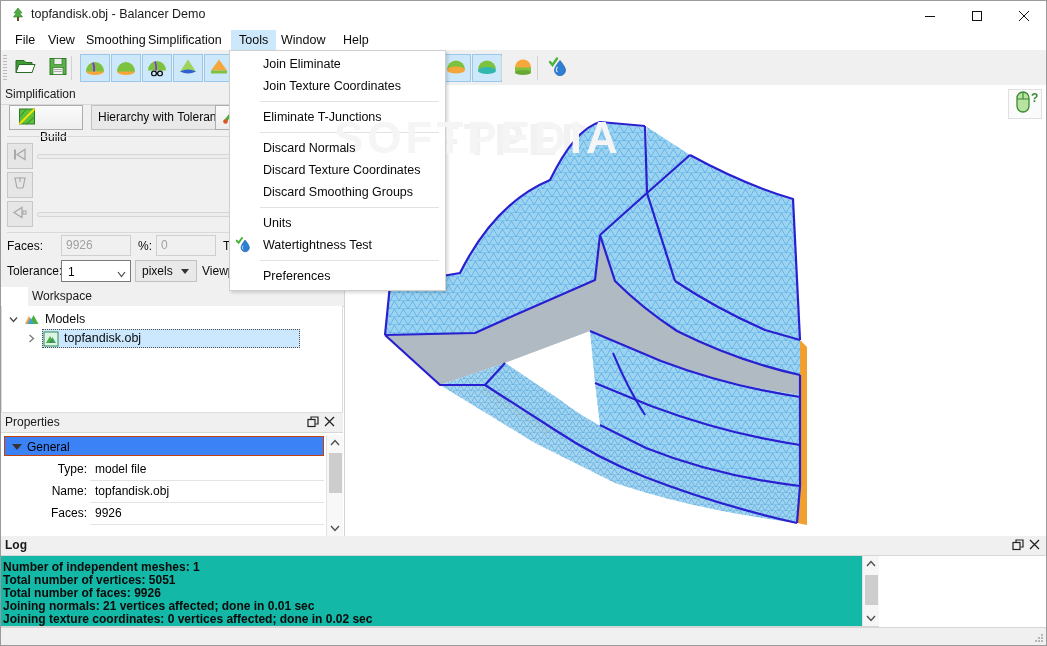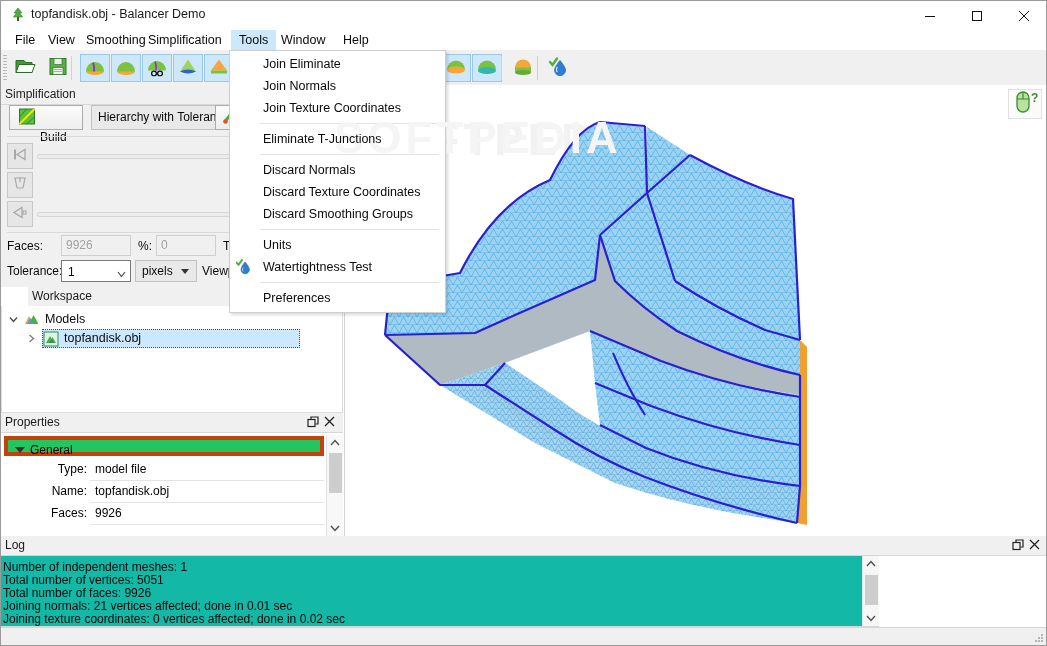--- a/index.html
+++ b/index.html
@@ -63,29 +63,29 @@
   
   .workspace{position:absolute;left:0;top:286px;width:342px;height:126px;background:#ffffff;}
   .ws-body{position:absolute;left:0;top:19px;width:342px;height:107px;background:#fff;
            border:1px solid #dddddd;box-sizing:border-box;border-top:none;}
   .tnode{position:absolute;height:18px;font-size:12.5px;color:#0a0a0a;}
   .tnode .tlbl{position:absolute;top:1px;white-space:nowrap;}
   .tsel{position:absolute;background:#cce8ff;border:1px dotted #4d4d4d;box-sizing:border-box;}
 
   
   .props{position:absolute;left:0;top:412px;width:342px;height:123px;background:#ffffff;}
-  .grpbar{position:absolute;box-sizing:border-box;background:#22c55e;border:4px solid #c2410c;}
+  .grpbar{position:absolute;box-sizing:border-box;background:#3b82f6;border:1px solid #c2410c;}
   .grpbar .gl{position:absolute;left:22px;top:3px;font-size:12px;}
   .prow{position:absolute;height:22px;}
   .prow .pk{position:absolute;right:0;top:3px;font-size:12px;text-align:right;white-space:nowrap;}
   .prow .pv{position:absolute;top:0;height:22px;background:#ffffff;border-bottom:1px solid #e4e4e4;
             box-sizing:border-box;font-size:12px;padding:3px 0 0 5px;}
 
   
-  .log{position:absolute;left:0;top:535px;width:1047px;height:110px;background:#ffffff;}
+  .log{position:absolute;left:0;top:535px;width:1047px;height:110px;background:#ffffff;font-weight:bold;}
   .log-body{position:absolute;left:0;top:19px;width:878px;height:72px;background:#14b8a6;
             border:1px solid #d6d6d6;box-sizing:border-box;border-left:none;border-right:none;}
   .logline{position:absolute;left:2px;font-size:12px;color:#0a0a0a;white-space:nowrap;}
   .statusbar{position:absolute;left:0;top:91px;width:1047px;height:19px;background:#f0f0f0;border-top:1px solid #d6d6d6;box-sizing:border-box;}
   .grip{position:absolute;right:3px;bottom:2px;width:12px;height:12px;}
 
   
   .vsb{position:absolute;width:17px;background:#f8f8f8;border-left:1px solid #e2e2e2;box-sizing:border-box;}
   .vsb .arrow{position:absolute;left:0;width:16px;height:16px;}
   .vsb .thumb{position:absolute;left:2px;width:13px;background:#cdcdcd;}
@@ -595,21 +595,20 @@
           </g>
         </svg>
       </span>
     </div>
   </div>
 
   <div class="popup">
     <div class="popup-wm">SOFTPEDIA</div>
 
     <div class="mi">Join Eliminate</div>
-    <div class="mi">Join Normals</div>
     <div class="mi">Join Texture Coordinates</div>
     <div class="msep"></div>
     <div class="mi">Eliminate T-Junctions</div>
     <div class="msep"></div>
     <div class="mi">Discard Normals</div>
     <div class="mi">Discard Texture Coordinates</div>
     <div class="mi">Discard Smoothing Groups</div>
     <div class="msep"></div>
     <div class="mi">Units</div>
     <div class="mi">

